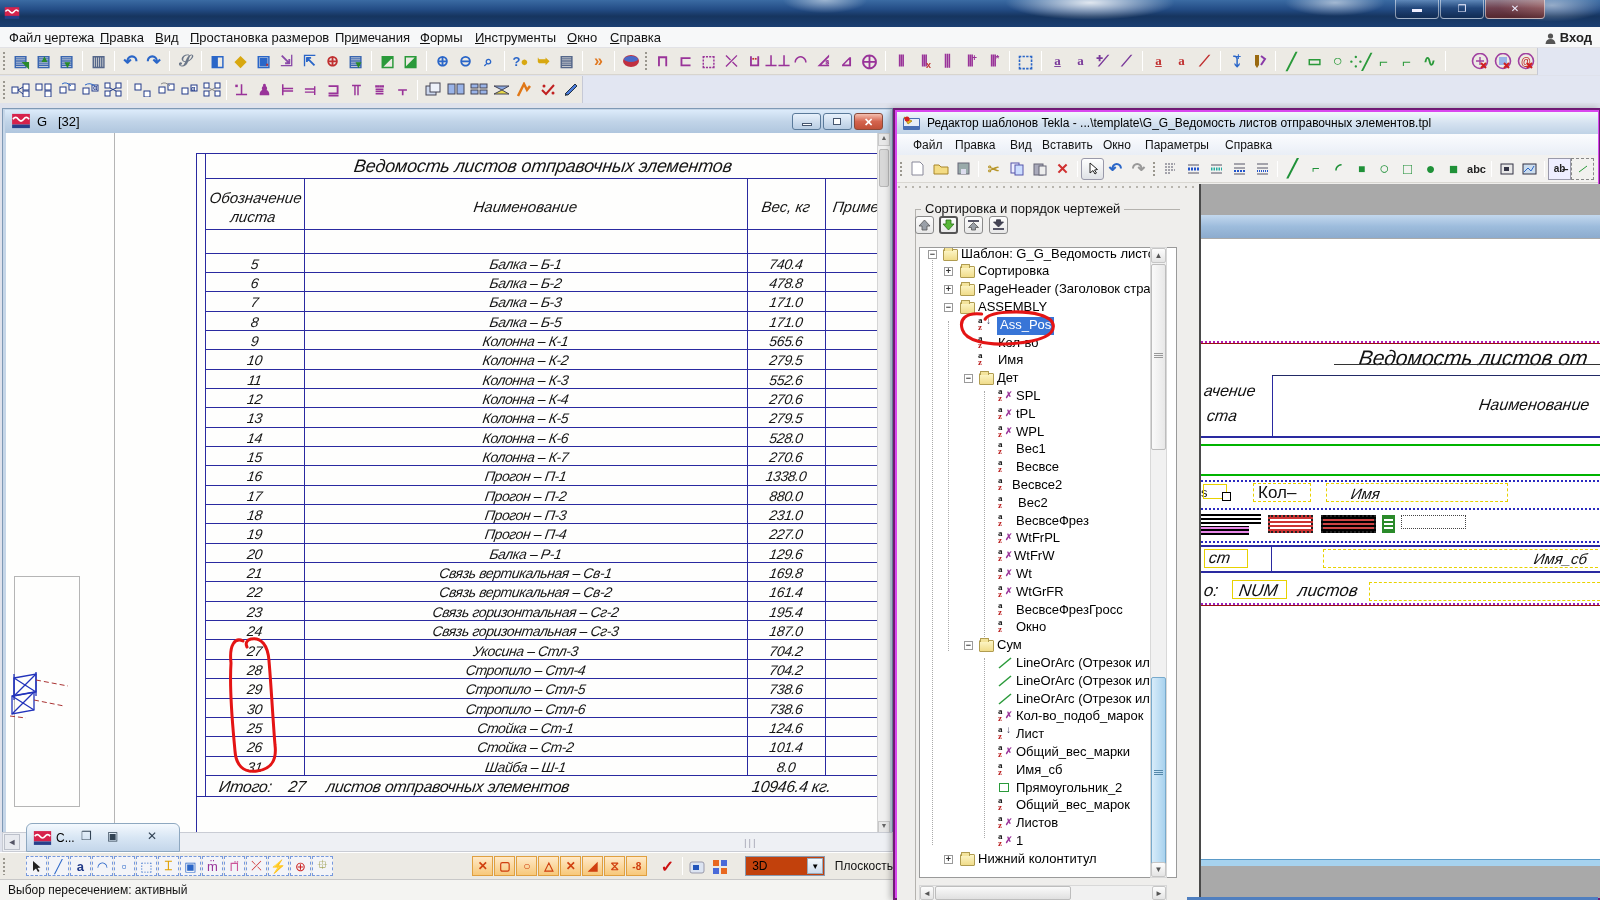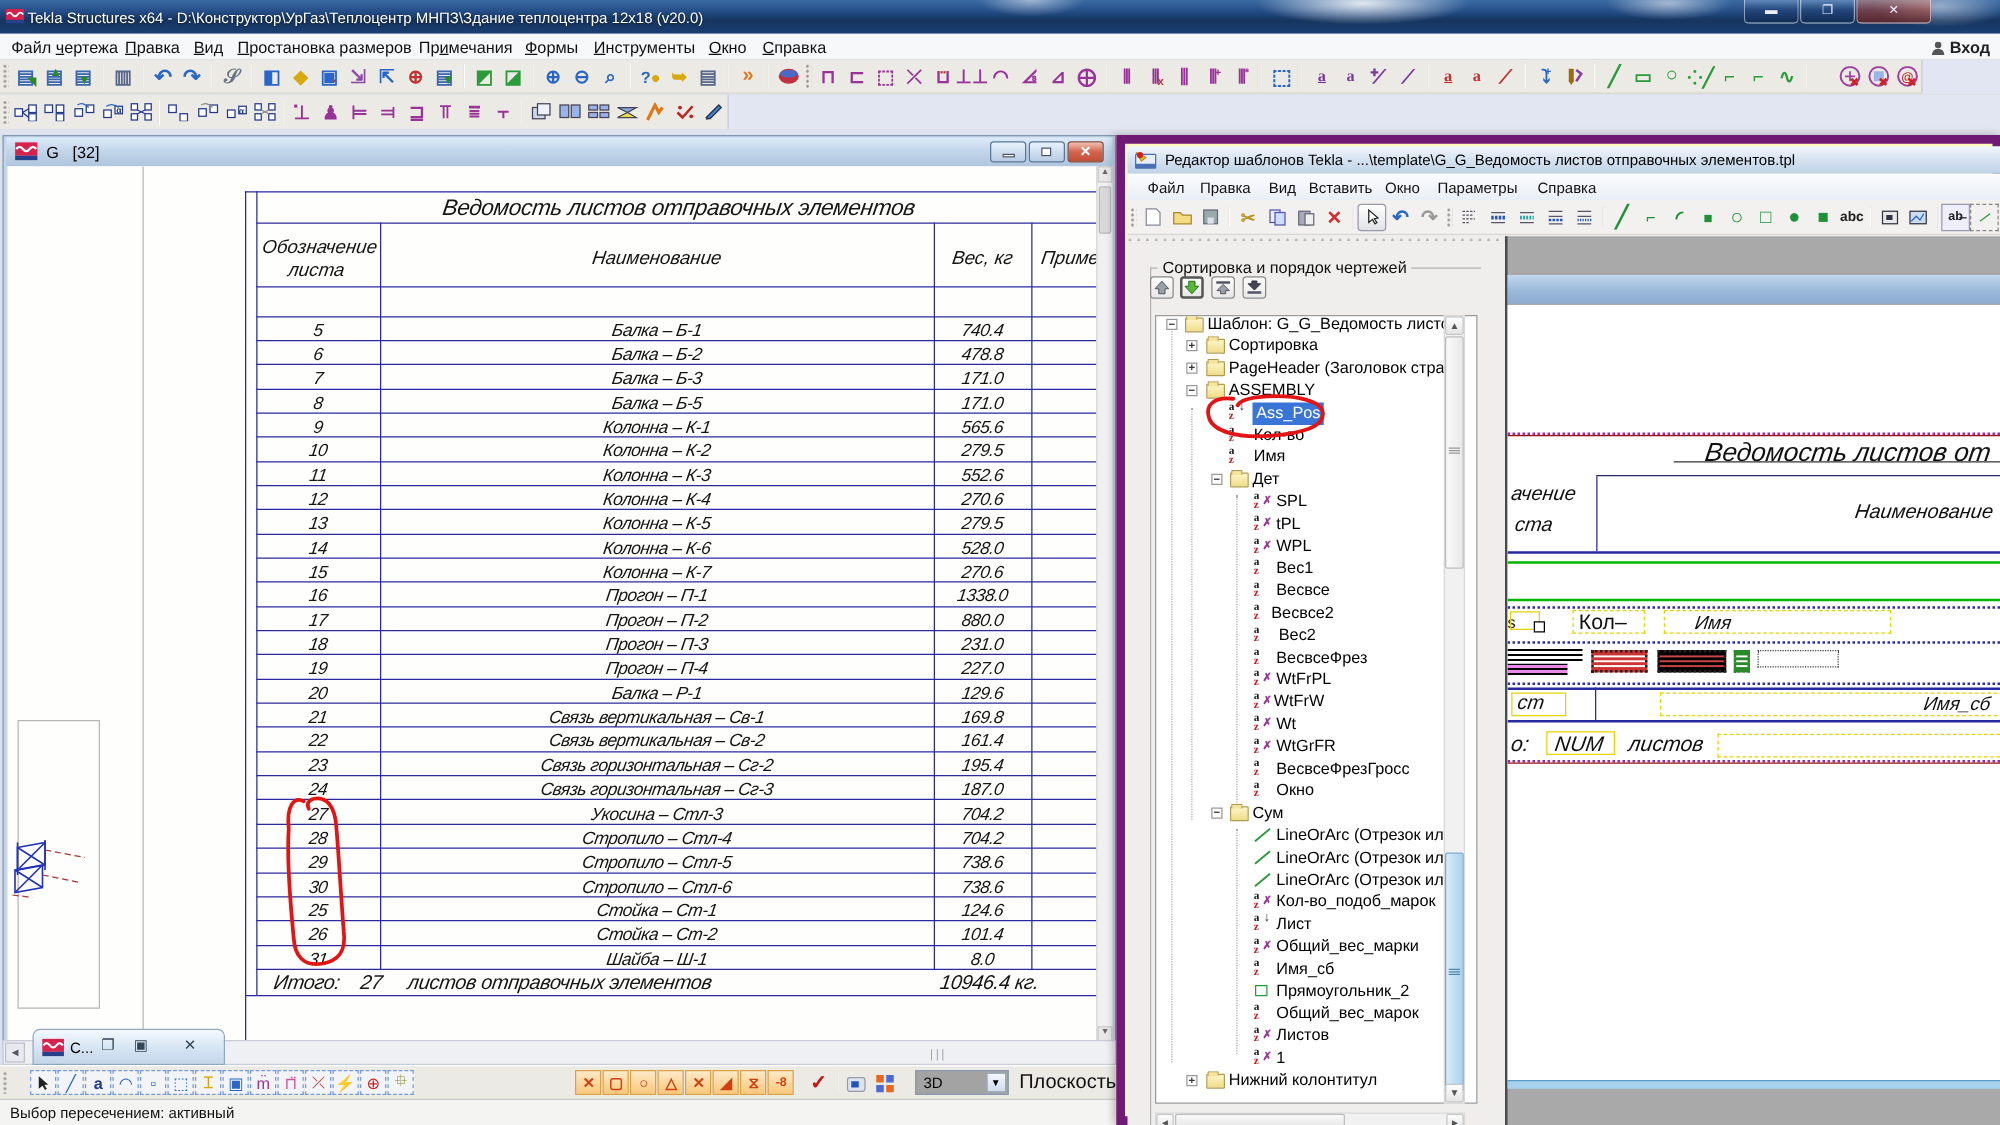--- a/index.html
+++ b/index.html
@@ -47,21 +47,21 @@
 .trow .c2{left:99px;width:443px}
 .trow .c3{left:542px;width:78px}
 
 #hscroll{position:absolute;left:2px;top:832px;width:891px;height:20px;background:#eef0f4;border:1px solid #c9ccd4}
 #mintab{position:absolute;left:26px;top:823px;width:154px;height:29px;background:linear-gradient(180deg,#f4f9fe,#d8e6f4 50%,#c4d6ea);border:1px solid #8ea8c0;border-radius:6px 6px 0 0;font-size:12px}
 #btoolbar{position:absolute;left:0;top:852px;width:893px;height:27px;background:#eceae4;border-top:1px solid #fff;display:flex;align-items:center}
 #statusbar{position:absolute;left:0;top:879px;width:893px;height:21px;background:#f4f4f2;border-top:1px solid #c8c8c8;font-size:12px;color:#111;padding:3px 0 0 8px}
 .bic{width:21px;height:20px;border:1px dashed #7799dd;background:#f3f4f8;margin-right:1px;display:inline-flex;align-items:center;justify-content:center;font-size:13px;flex:none}
 .oic{width:21px;height:20px;border:1px solid #e0a040;background:linear-gradient(180deg,#ffe9c8,#f7c87a);margin-right:1px;display:inline-flex;align-items:center;justify-content:center;font-size:12px;font-weight:bold;flex:none}
 
-#twin{position:absolute;left:893px;top:108px;width:708px;height:792px;background:#fef9c3;border:7px solid #701a75;box-shadow:-3px 0 6px rgba(0,0,0,.25)}
+#twin{position:absolute;left:893px;top:108px;width:708px;height:792px;background:#d946ef;border:2px solid #701a75;box-shadow:-3px 0 6px rgba(0,0,0,.25)}
 #ttitle{position:absolute;left:2px;top:2px;width:701px;height:22px;background:linear-gradient(180deg,#f2f7fc,#d5e2f0 50%,#bfd2e6);color:#000;font-size:12px}
 #tmenu{position:absolute;left:2px;top:24px;width:701px;height:21px;background:linear-gradient(180deg,#fbfcfe,#e9eef6);font-size:12px;color:#111}
 #tmenu span{margin-right:0px;position:absolute;top:4px}
 #ttool{position:absolute;left:2px;top:45px;width:701px;height:28px;background:#f2f1ef;border-bottom:1px solid #d9d7d2;display:flex;align-items:center}
 #tclient{position:absolute;left:2px;top:73px;width:701px;height:717px;background:#efeeec}
 #tpanel{position:absolute;left:8px;top:12px;width:277px;height:705px}
 #tpanel .gbox{position:absolute;left:10px;top:14px;width:265px;height:691px;border:1px solid #b4b2ae;border-bottom:none;border-right:none}
 #gboxlbl{position:absolute;left:16px;top:6px;background:#efeeec;padding:0 4px;font-size:13px;color:#111}
 .pbtn{position:absolute;top:21px;width:19px;height:18px;border:1px solid #8a8a8a;border-radius:3px;background:linear-gradient(180deg,#fdfdfd,#e8e8e8);display:flex;align-items:center;justify-content:center}
 #tree{position:absolute;left:14px;top:52px;width:258px;height:631px;background:#fff;border:1px solid #9a9a9a;overflow:hidden;font-size:13px}
@@ -81,21 +81,20 @@
 <div id="tbar">
  <div class="cloud1"></div>
     <div class="cloud2"></div>
     <div class="cloud3"></div>
     <div class="cloud4"></div>
  <svg id="tlogo" viewBox="0 0 22 18">
       <rect x="1" y="1" width="20" height="12" fill="#d6224c"></rect>
       <rect x="1" y="13" width="20" height="4" fill="#27408b"></rect>
       <path d="M2 7 q3 -4 6 0 q3 4 6 0 q3 -4 6 0" stroke="#fff" stroke-width="2" fill="none"></path>
     </svg>
- <div id="ttext">Tekla Structures x64 - D:\Конструктор\УрГаз\Теплоцентр МНПЗ\Здание теплоцентра 12x18 (v20.0)</div>
  <div class="winbtns">
   <div class="winbtn">▬</div>
       <div class="winbtn">❐</div>
       <div class="winbtn close">✕</div>
  </div>
 </div>
 
 <div id="menubar">
  <span class="m" style="left:9px">Файл <u>ч</u>ертежа</span>
  <span class="m" style="left:100px"><u>П</u>равка</span>
@@ -618,23 +617,23 @@
     </span>
  <span class="ic">
       <svg width="16" height="15">
         <rect x="1" y="1" width="6" height="6" fill="#e86820"></rect>
         <rect x="9" y="1" width="6" height="6" fill="#4a6ad8"></rect>
         <rect x="1" y="9" width="6" height="6" fill="#4a6ad8"></rect>
         <rect x="9" y="9" width="6" height="6" fill="#e86820"></rect>
       </svg>
     </span>
  <span style="width:14px"></span>
- <span style="width:84px;height:20px;border:1px solid #8a9ab0;background:#a3a3a3;font-size:12px;padding:2px 0 0 6px;position:relative">3D<b style="position:absolute;right:1px;top:1px;width:16px;height:16px;background:linear-gradient(#f4f8fc,#cfdcec);border:1px solid #9ab;font-size:8px;text-align:center;line-height:15px;font-weight:normal">▼</b></span>
+ <span style="width:84px;height:20px;border:1px solid #8a9ab0;background:#c2410c;font-size:12px;padding:2px 0 0 6px;position:relative">3D<b style="position:absolute;right:1px;top:1px;width:16px;height:16px;background:linear-gradient(#f4f8fc,#cfdcec);border:1px solid #9ab;font-size:8px;text-align:center;line-height:15px;font-weight:normal">▼</b></span>
  <span style="width:10px"></span>
- <span style="font-size:16px;color:#111">Плоскость</span>
+ <span style="font-size:12px;color:#111">Плоскость</span>
 </div>
 <div id="statusbar">Выбор пересечением: активный</div>
 
 <div id="twin">
  <div id="ttitle">
   <svg style="position:absolute;left:5px;top:3px" width="19" height="16" viewBox="0 0 19 16">
         <rect x="1" y="3" width="17" height="12" rx="1" fill="#4a6fb5"></rect>
         <rect x="2" y="4" width="15" height="7" fill="#e8eef8"></rect>
         <path d="M2 2 L10 6 L6 9 Z" fill="#e8b820" stroke="#a07800" stroke-width=".7"></path>
         <circle cx="5" cy="4" r="2.5" fill="#d42020"></circle>

